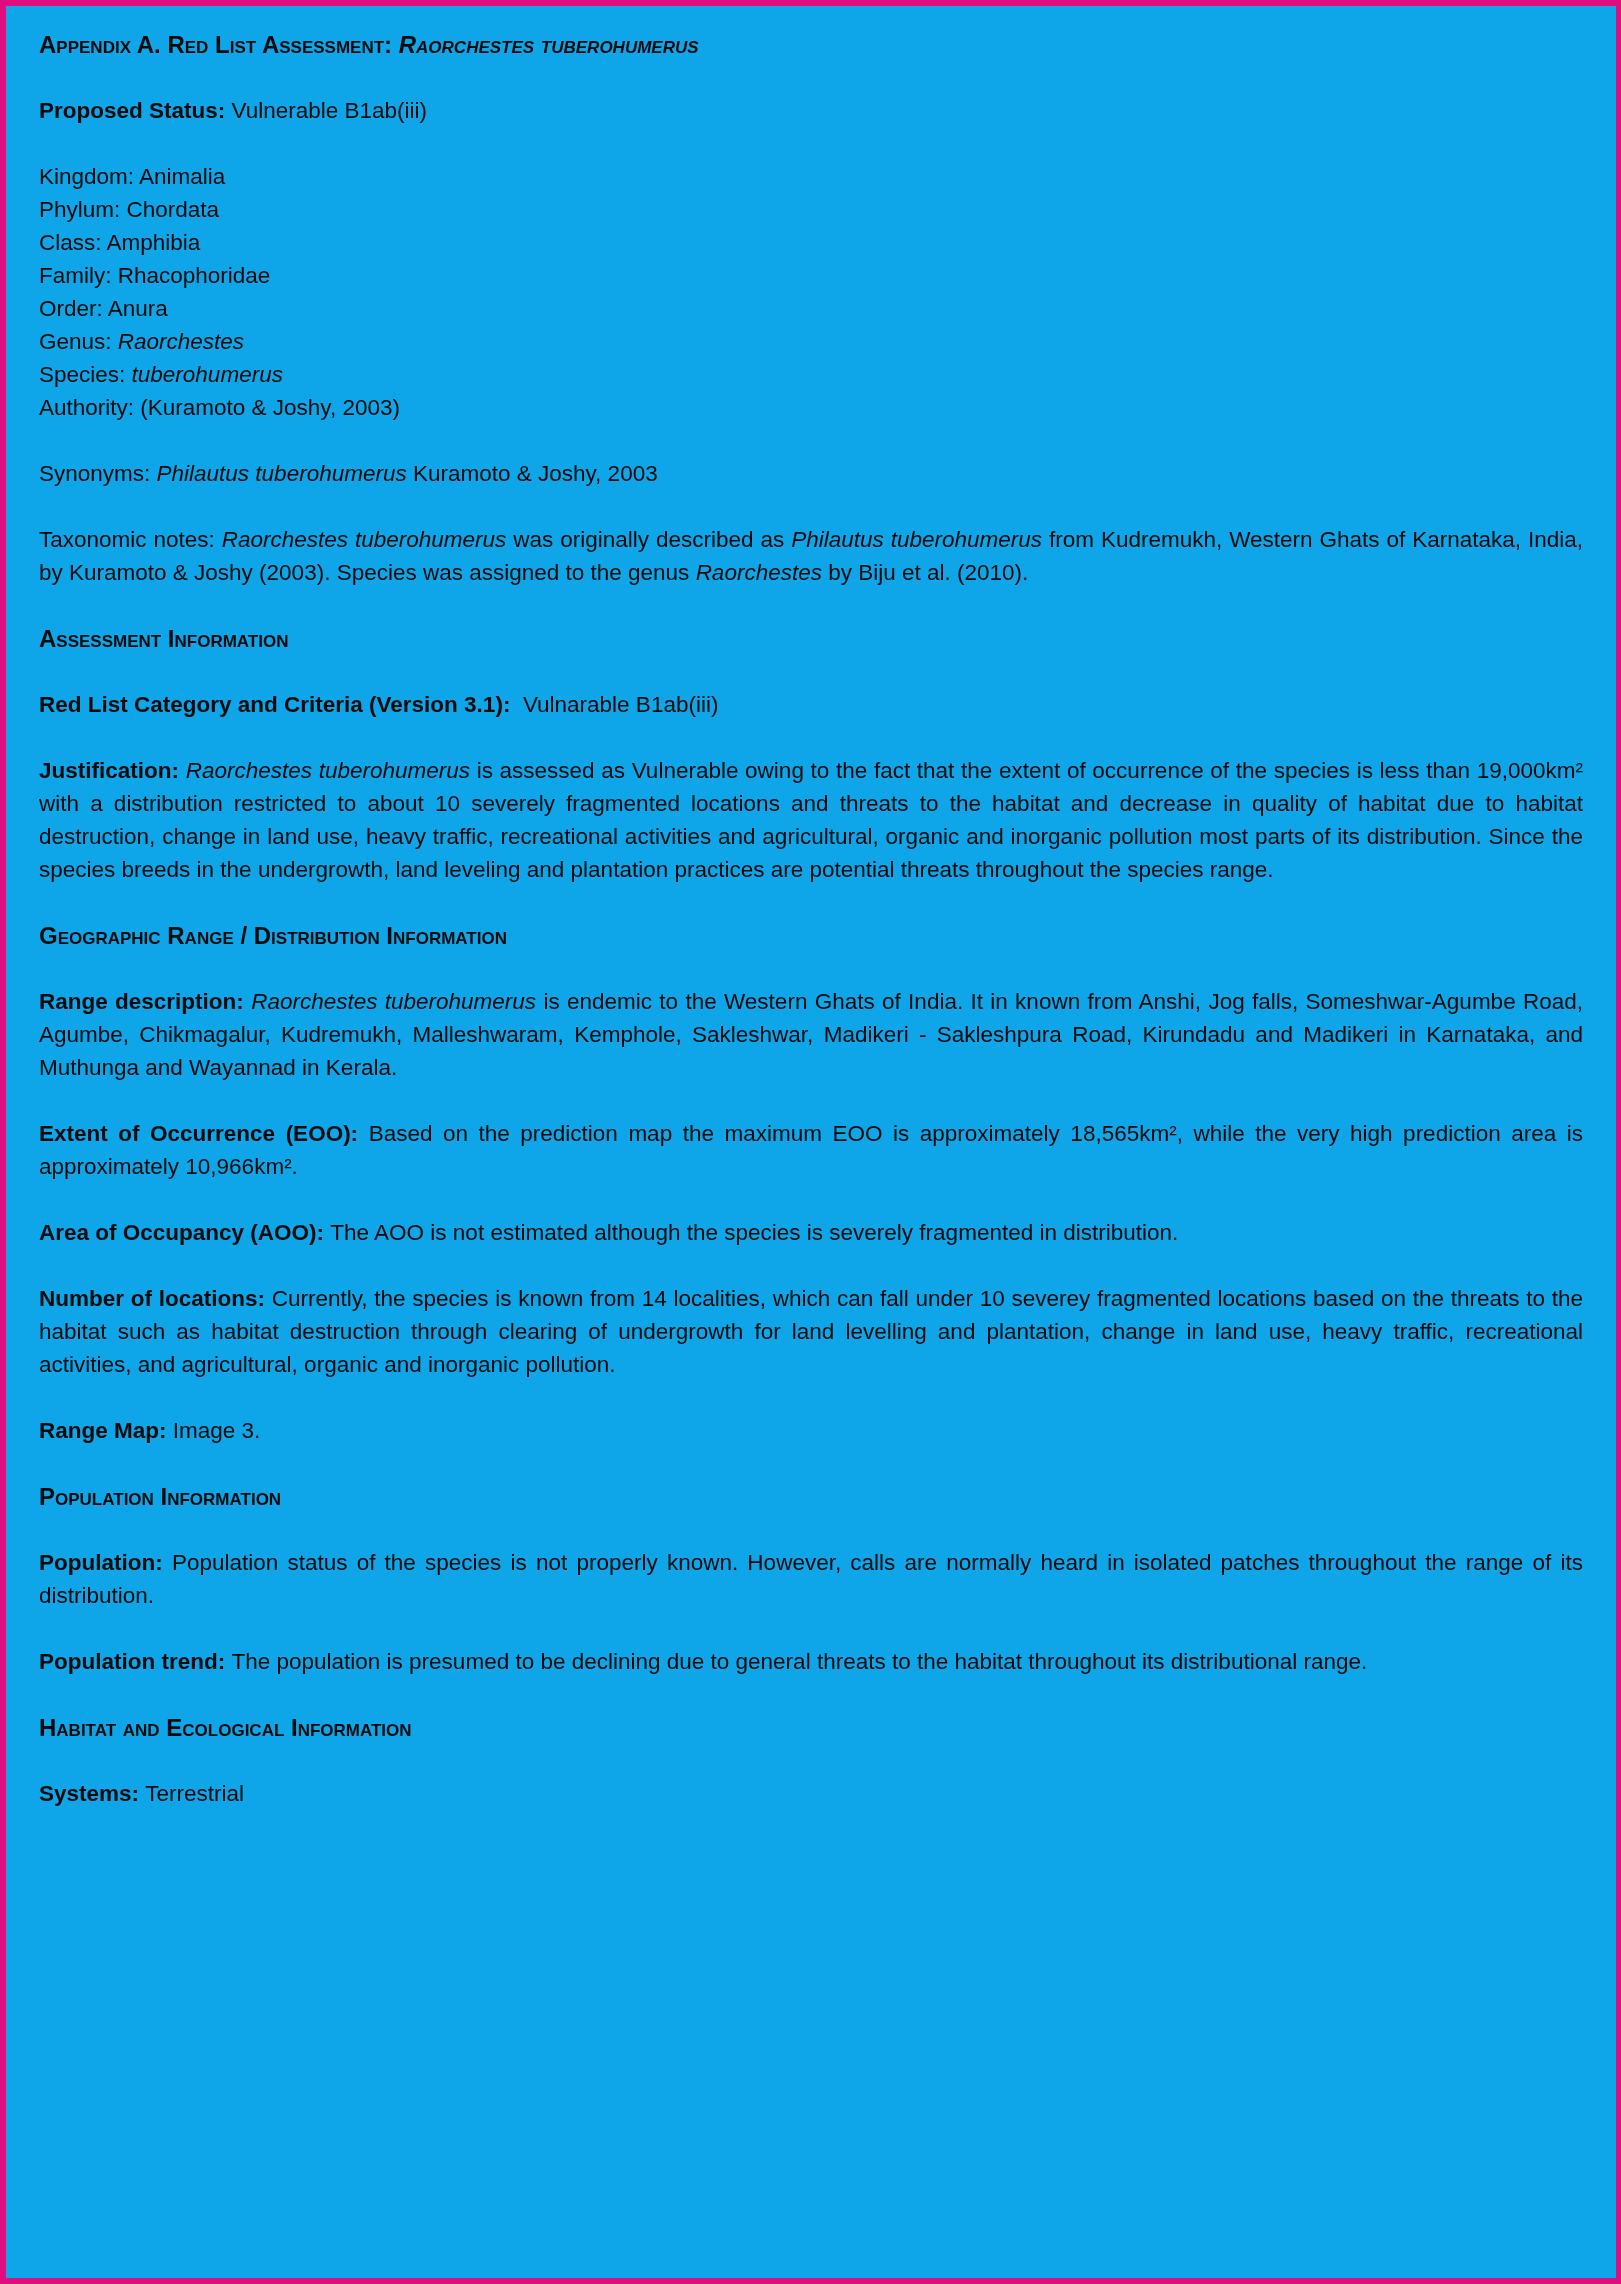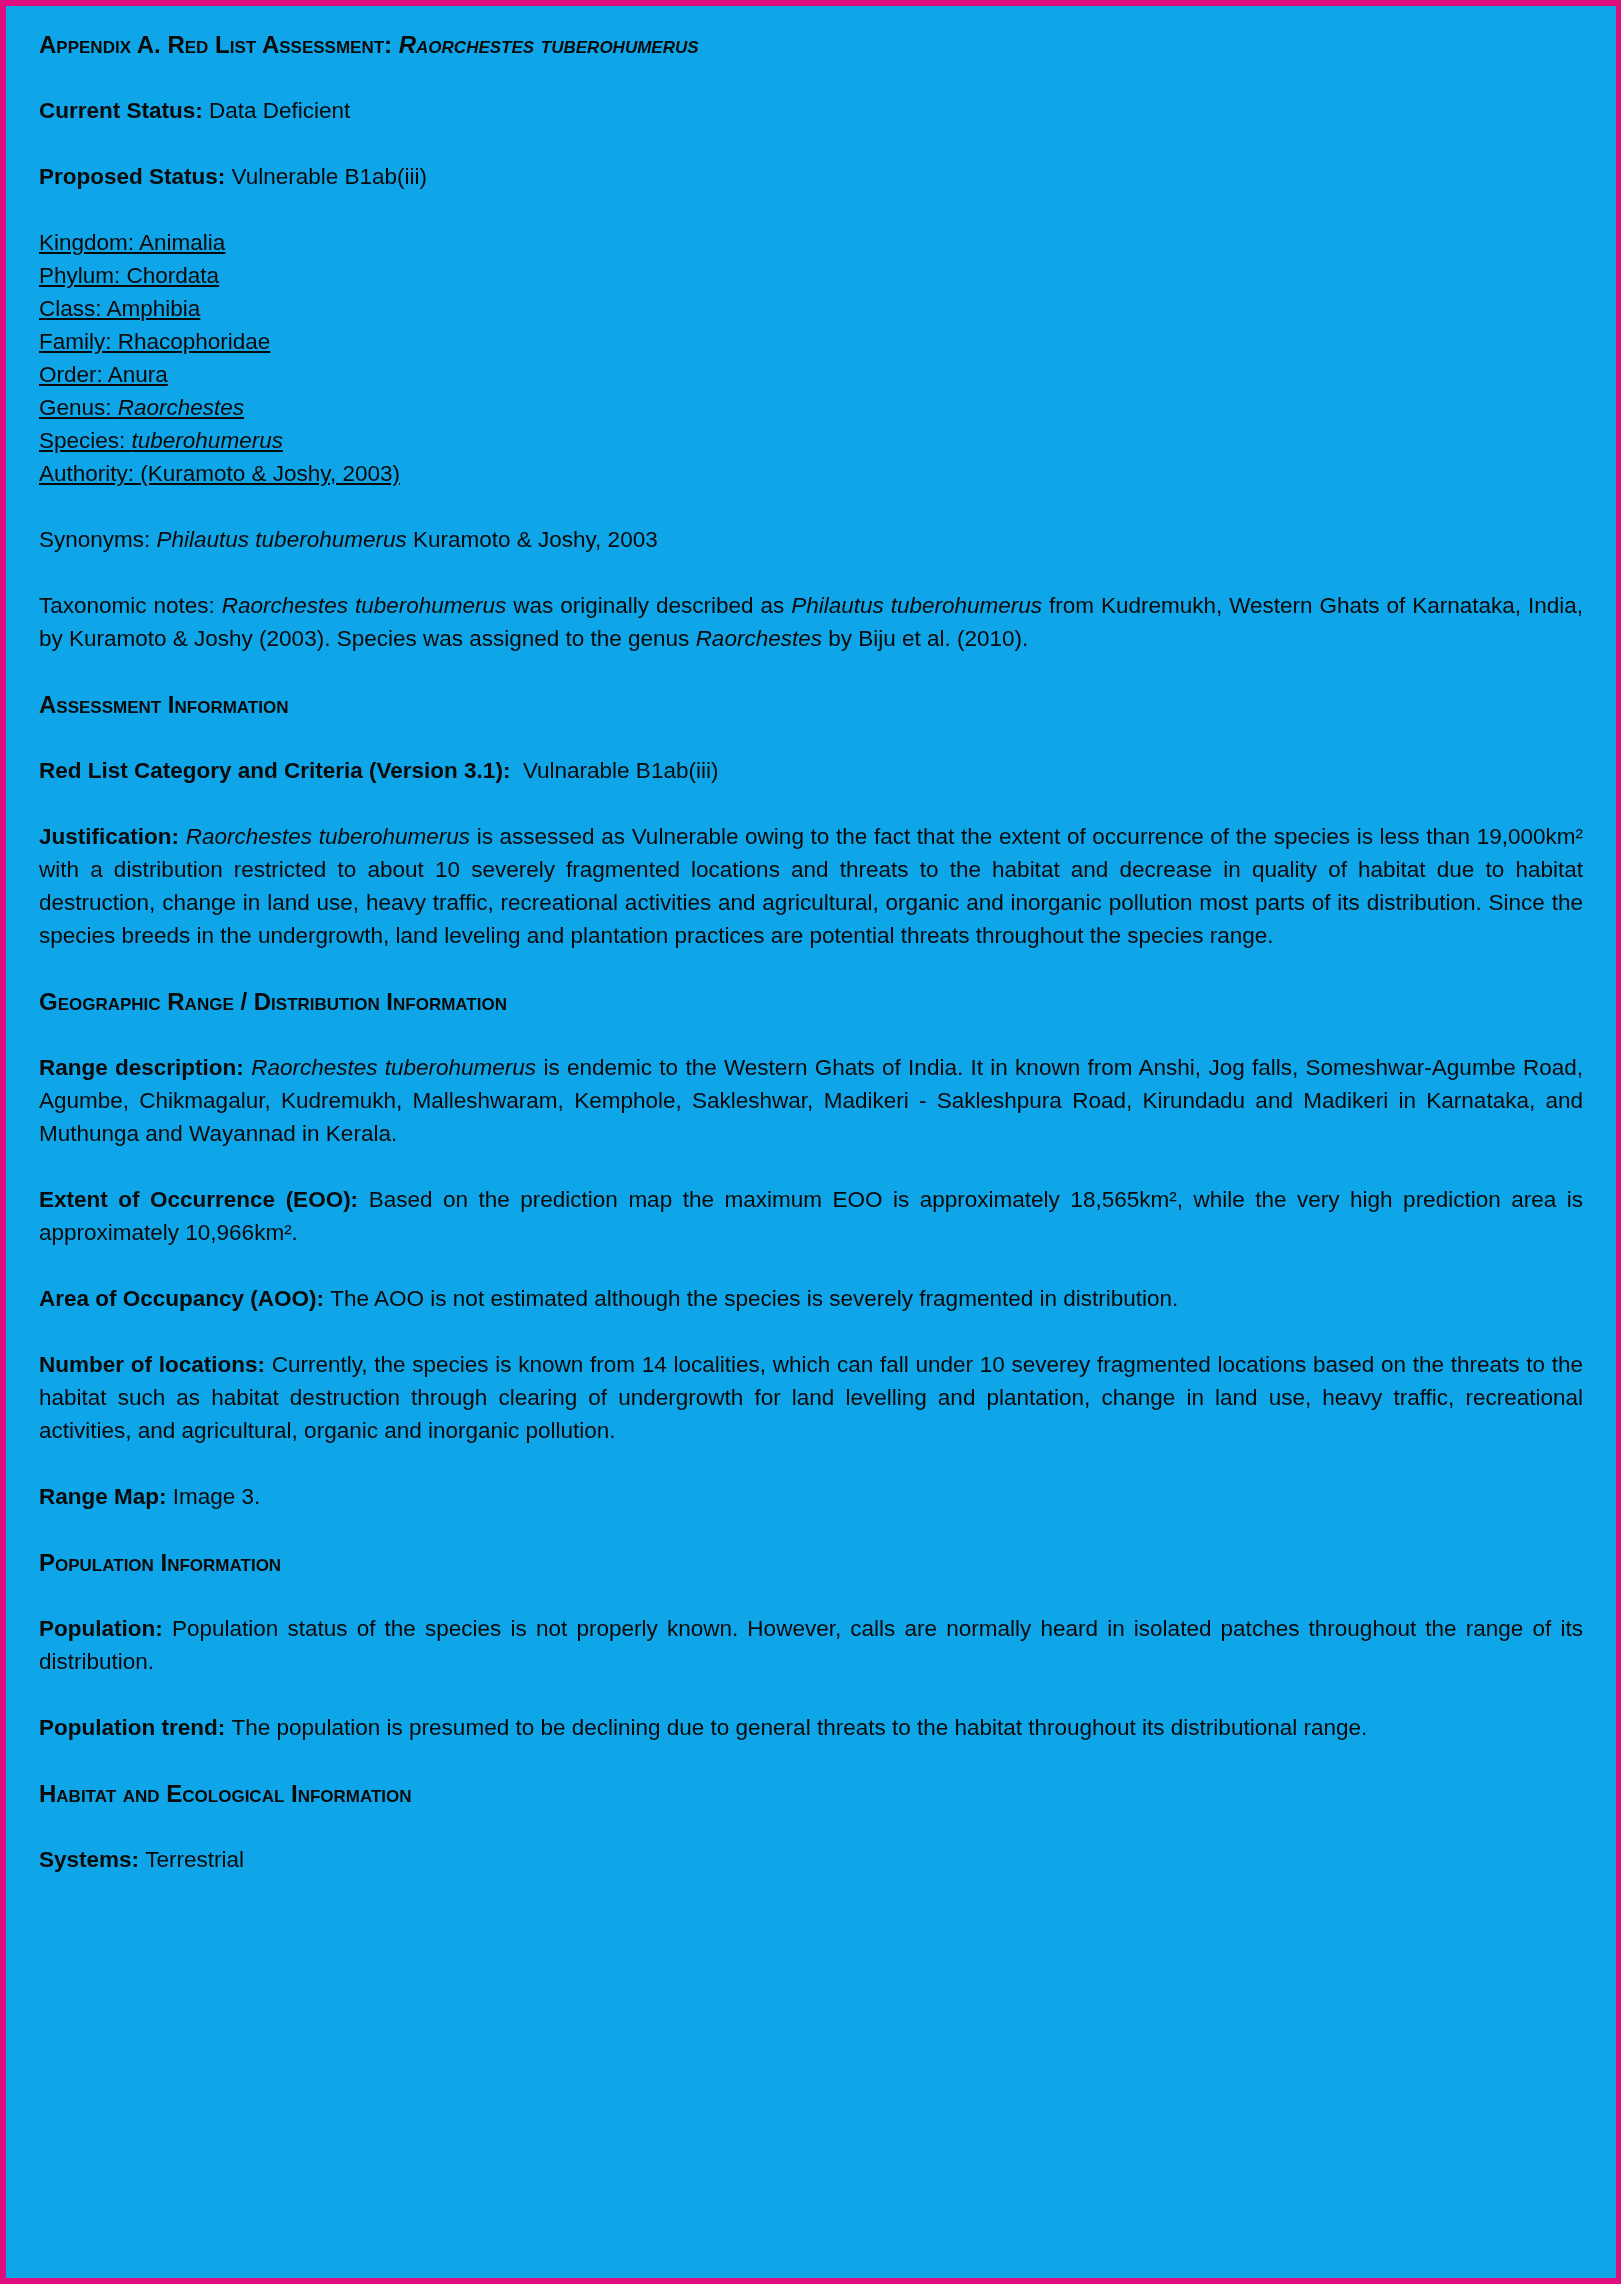--- a/index.html
+++ b/index.html
@@ -35,34 +35,32 @@
     margin: 33px 0 33px 0;
     line-height: 33px;
   }
   .heading.extra-space { }
   .para { margin: 0 0 33px 0; }
   .just { text-align: justify; }
   .taxonomy {
     list-style: none;
     margin: 0 0 33px 0;
     padding: 0;
-    text-decoration: underline;
   }
   .taxonomy li { margin: 0; padding: 0; }
   .b { font-weight: bold; }
   .i { font-style: italic; }
 </style>
 </head>
 <body>
 
 <div class="page">
 
   <h1 class="title"><span>Appendix A. Red List Assessment: </span><span class="i">Raorchestes tuberohumerus</span></h1>
 
-  <p class="para"><span class="b">Current Status:</span><span> Data Deficient</span></p>
 
   <p class="para"><span class="b">Proposed Status:</span><span> Vulnerable B1ab(iii)</span></p>
 
   <ul class="taxonomy">
     <li><span>Kingdom: Animalia</span></li>
     <li><span>Phylum: Chordata</span></li>
     <li><span>Class: Amphibia</span></li>
     <li><span>Family: Rhacophoridae</span></li>
     <li><span>Order: Anura</span></li>
     <li><span>Genus: </span><span class="i">Raorchestes</span></li>

